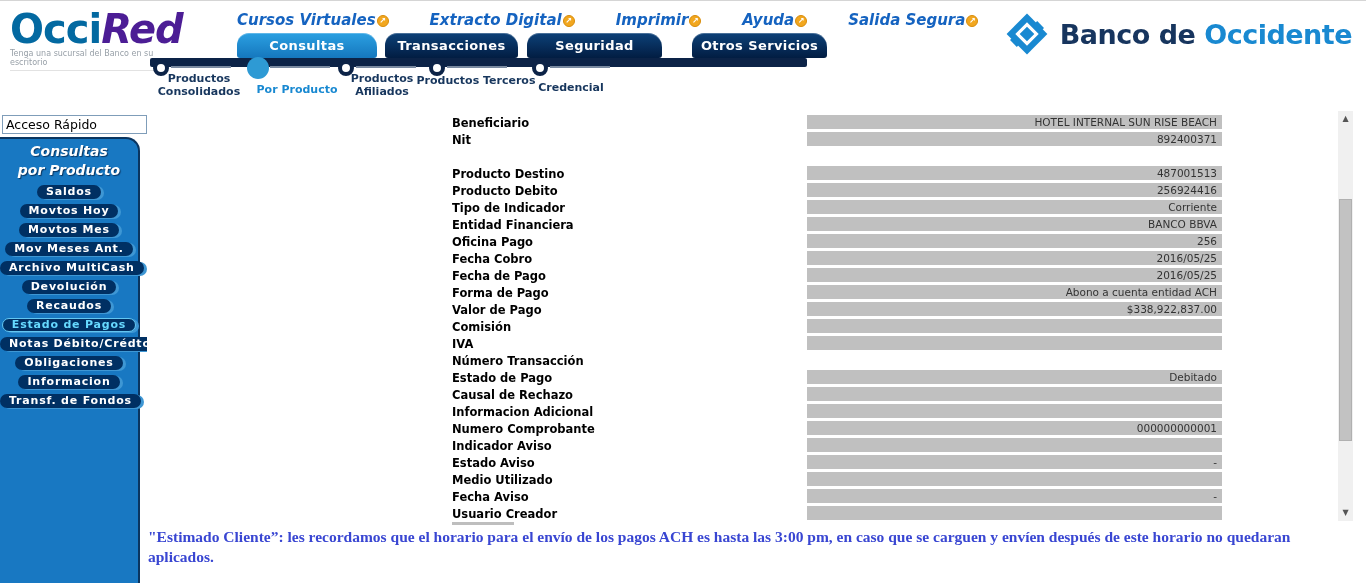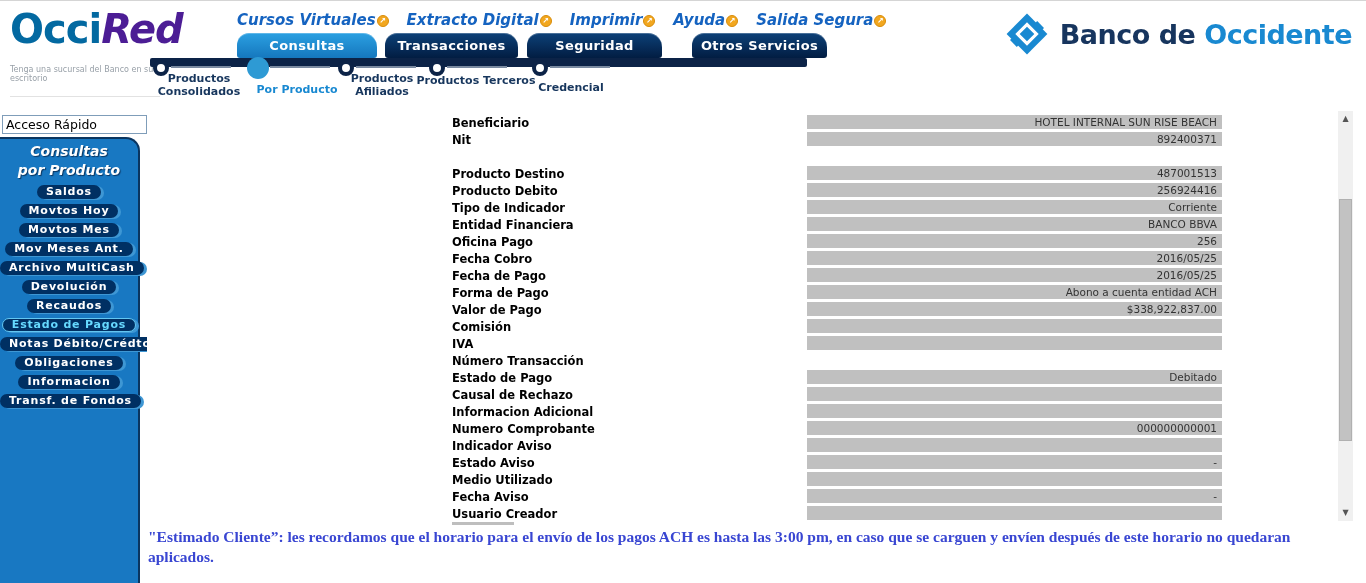--- a/index.html
+++ b/index.html
@@ -7,23 +7,23 @@
     font-family:"DejaVu Sans","Liberation Sans",sans-serif; }
   #app { position:relative; width:1366px; height:583px; background:#fff;
     border-top:1px solid #d5d5d5; overflow:hidden; }
 
   
   #header { position:absolute; left:0; top:0; width:1366px; height:110px; background:#fff; }
   .brand { position:absolute; left:10px; top:8px; width:220px; }
   .brand-name { font-size:40px; font-weight:bold; letter-spacing:-1px; line-height:40px; }
   .brand-name .p1 { color:#0369a1; }
   .brand-name .p2 { color:#4c1d95;font-style:italic; }
-  .brand-tagline { font-size:8px; color:#98a0a8; margin-top:16px; border-bottom:1px solid #e2e2e2; padding-bottom:13px; width:150px;}
-
-  .top-links { position:absolute; left:237px; top:10px; display:flex; gap:18px; white-space:nowrap; }
+  .brand-tagline { font-size:8px; color:#98a0a8; margin-top:0; border-bottom:1px solid #e2e2e2; padding-bottom:3px; width:150px;}
+
+  .top-links { position:absolute; left:237px; top:10px; display:flex; gap:41px; white-space:nowrap; }
   .top-link { font-size:15px; font-weight:bold; font-style:italic; color:#1563c0; cursor:pointer; }
   .badge { display:inline-block; width:12px; height:12px; border-radius:50%;
     background:#f2a71f; border:1px solid #d88c0a; color:#fff; font-size:8px; line-height:10px;
     text-align:center; font-style:normal; vertical-align:2px; margin-left:1px; }
 
   .tab { position:absolute; top:32px; height:25px; border-radius:12px 14px 3px 3px;
     color:#fff; font-weight:bold; font-size:13px; letter-spacing:.4px; text-align:center;
     line-height:25px; cursor:pointer; background:linear-gradient(#0d4178,#021d42);
     box-shadow:inset 0 1px 0 rgba(255,255,255,.25); }
   .tab.active { background:linear-gradient(#2ba0e2,#1577bd); }

